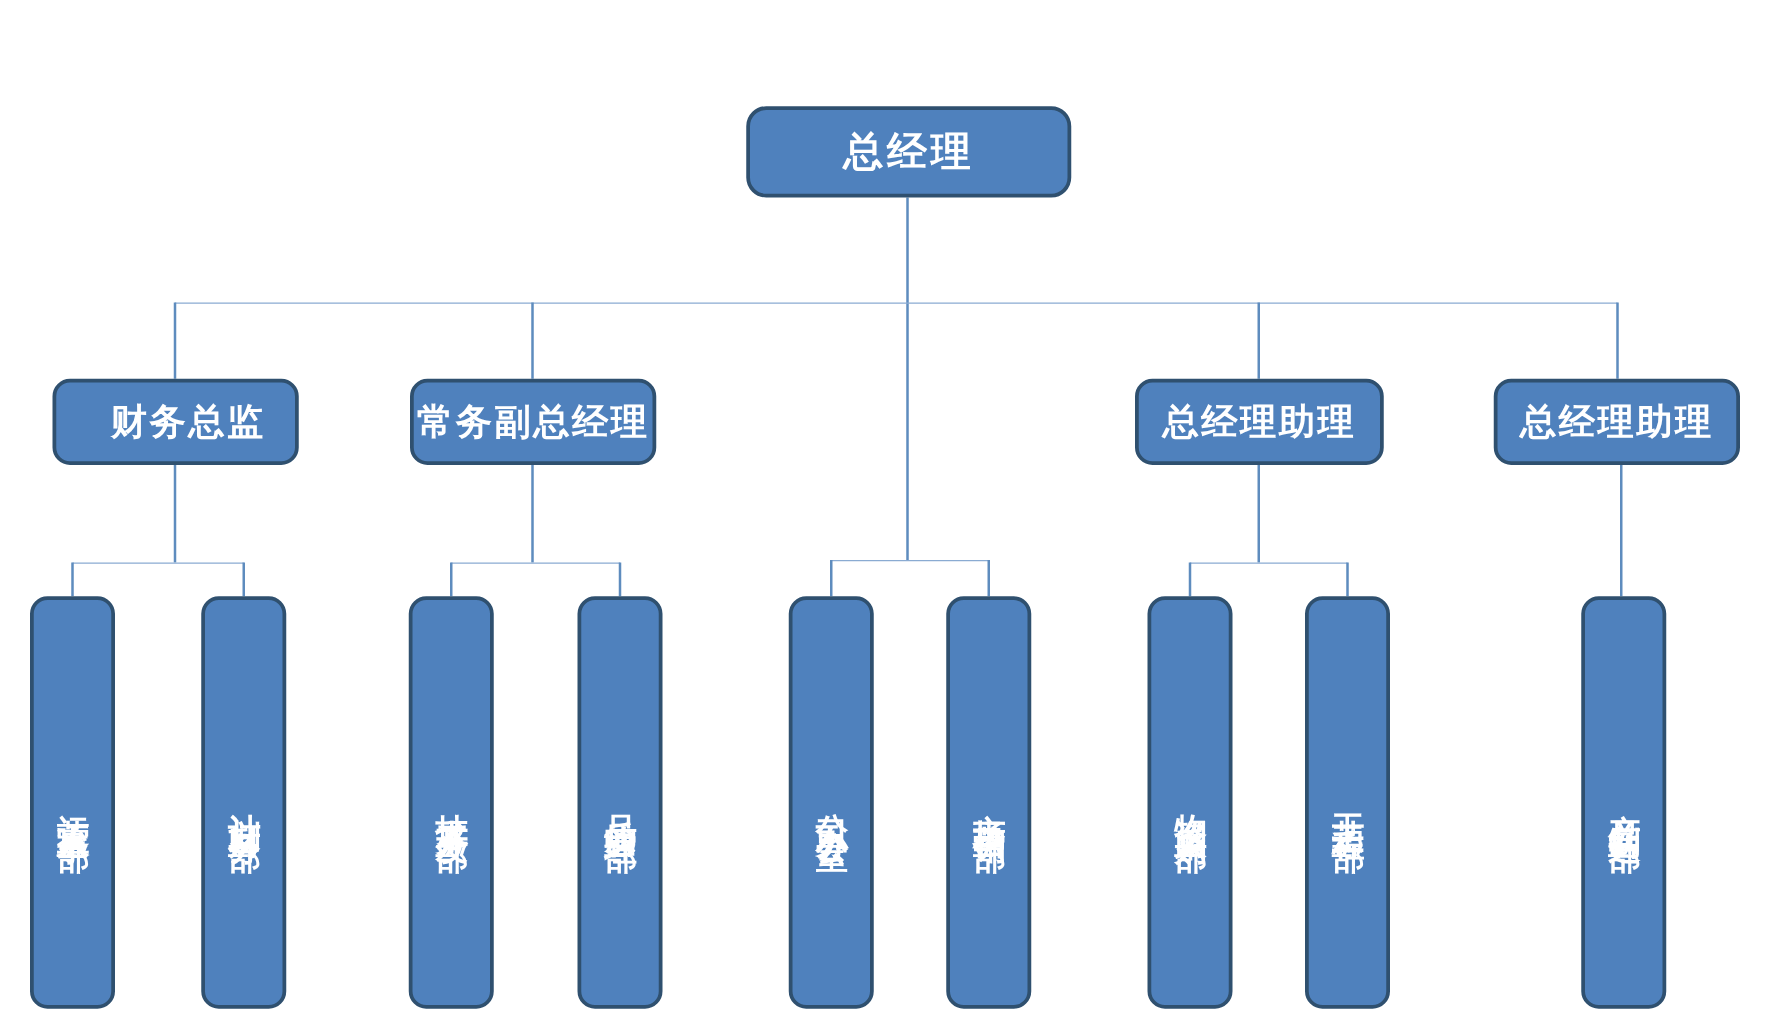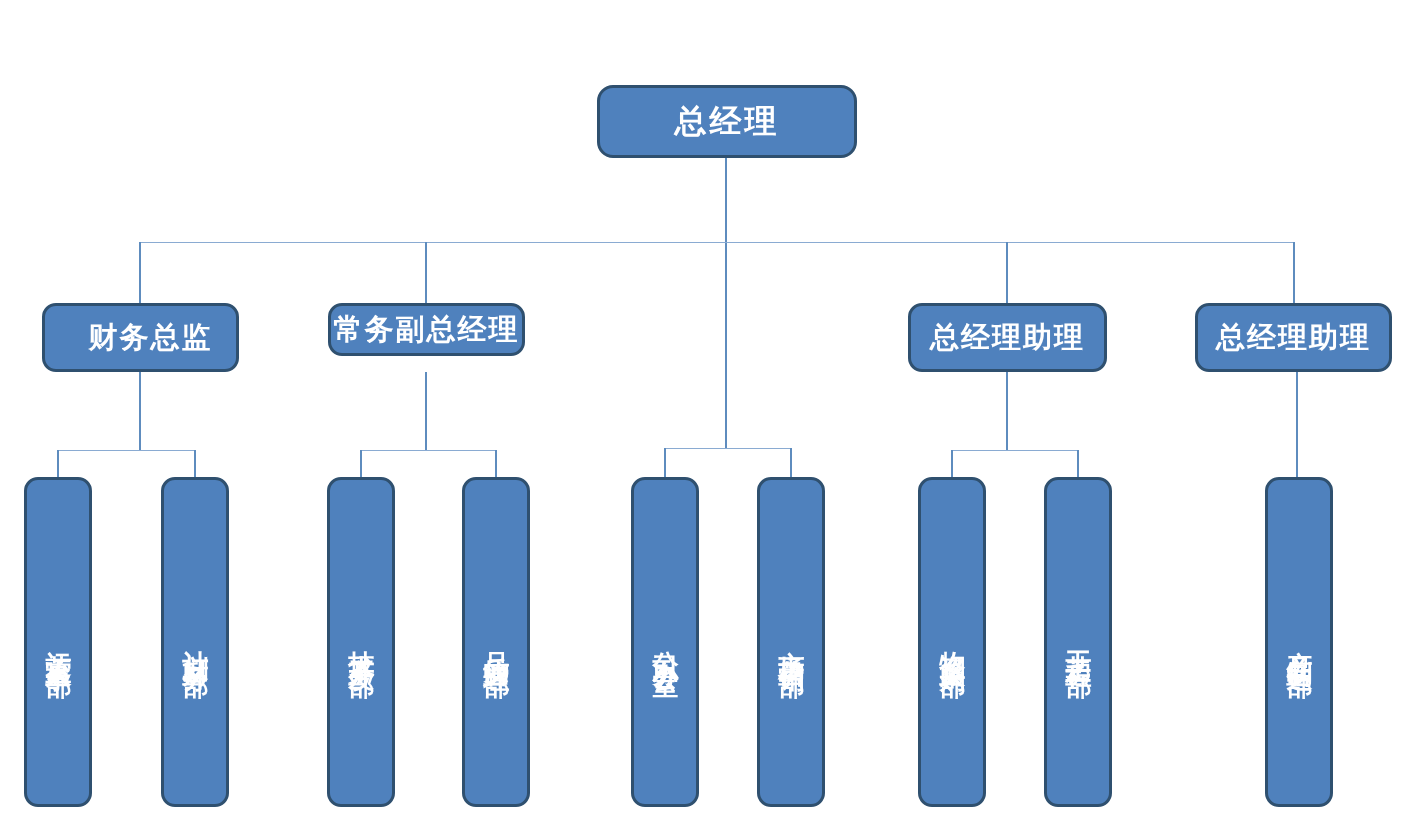--- a/index.html
+++ b/index.html
@@ -89,21 +89,21 @@
 
   <div class="line v" style="left:1296px; top:372px; height:105px;"></div>
 
   <div class="node root" style="left:597px; top:85px; width:260px; height:73px;text-align:right;">
     <span>总经理</span>
   </div>
 
   <div class="node mgr" style="left:42px; top:303px; width:197px; height:69px;padding-left:20px;">
     <span>财务总监</span>
   </div>
-  <div class="node mgr" style="left:328px; top:303px; width:197px; height:53px;">
+  <div class="node mgr" style="left:328px; top:303px; width:197px; height:69px;">
     <span>常务副总经理</span>
   </div>
   <div class="node mgr" style="left:908px; top:303px; width:199px; height:69px;">
     <span>总经理助理</span>
   </div>
   <div class="node mgr" style="left:1195px; top:303px; width:197px; height:69px;">
     <span>总经理助理</span>
   </div>
 
   <div class="node dept" style="left:24px; top:477px; width:68px; height:330px;">

